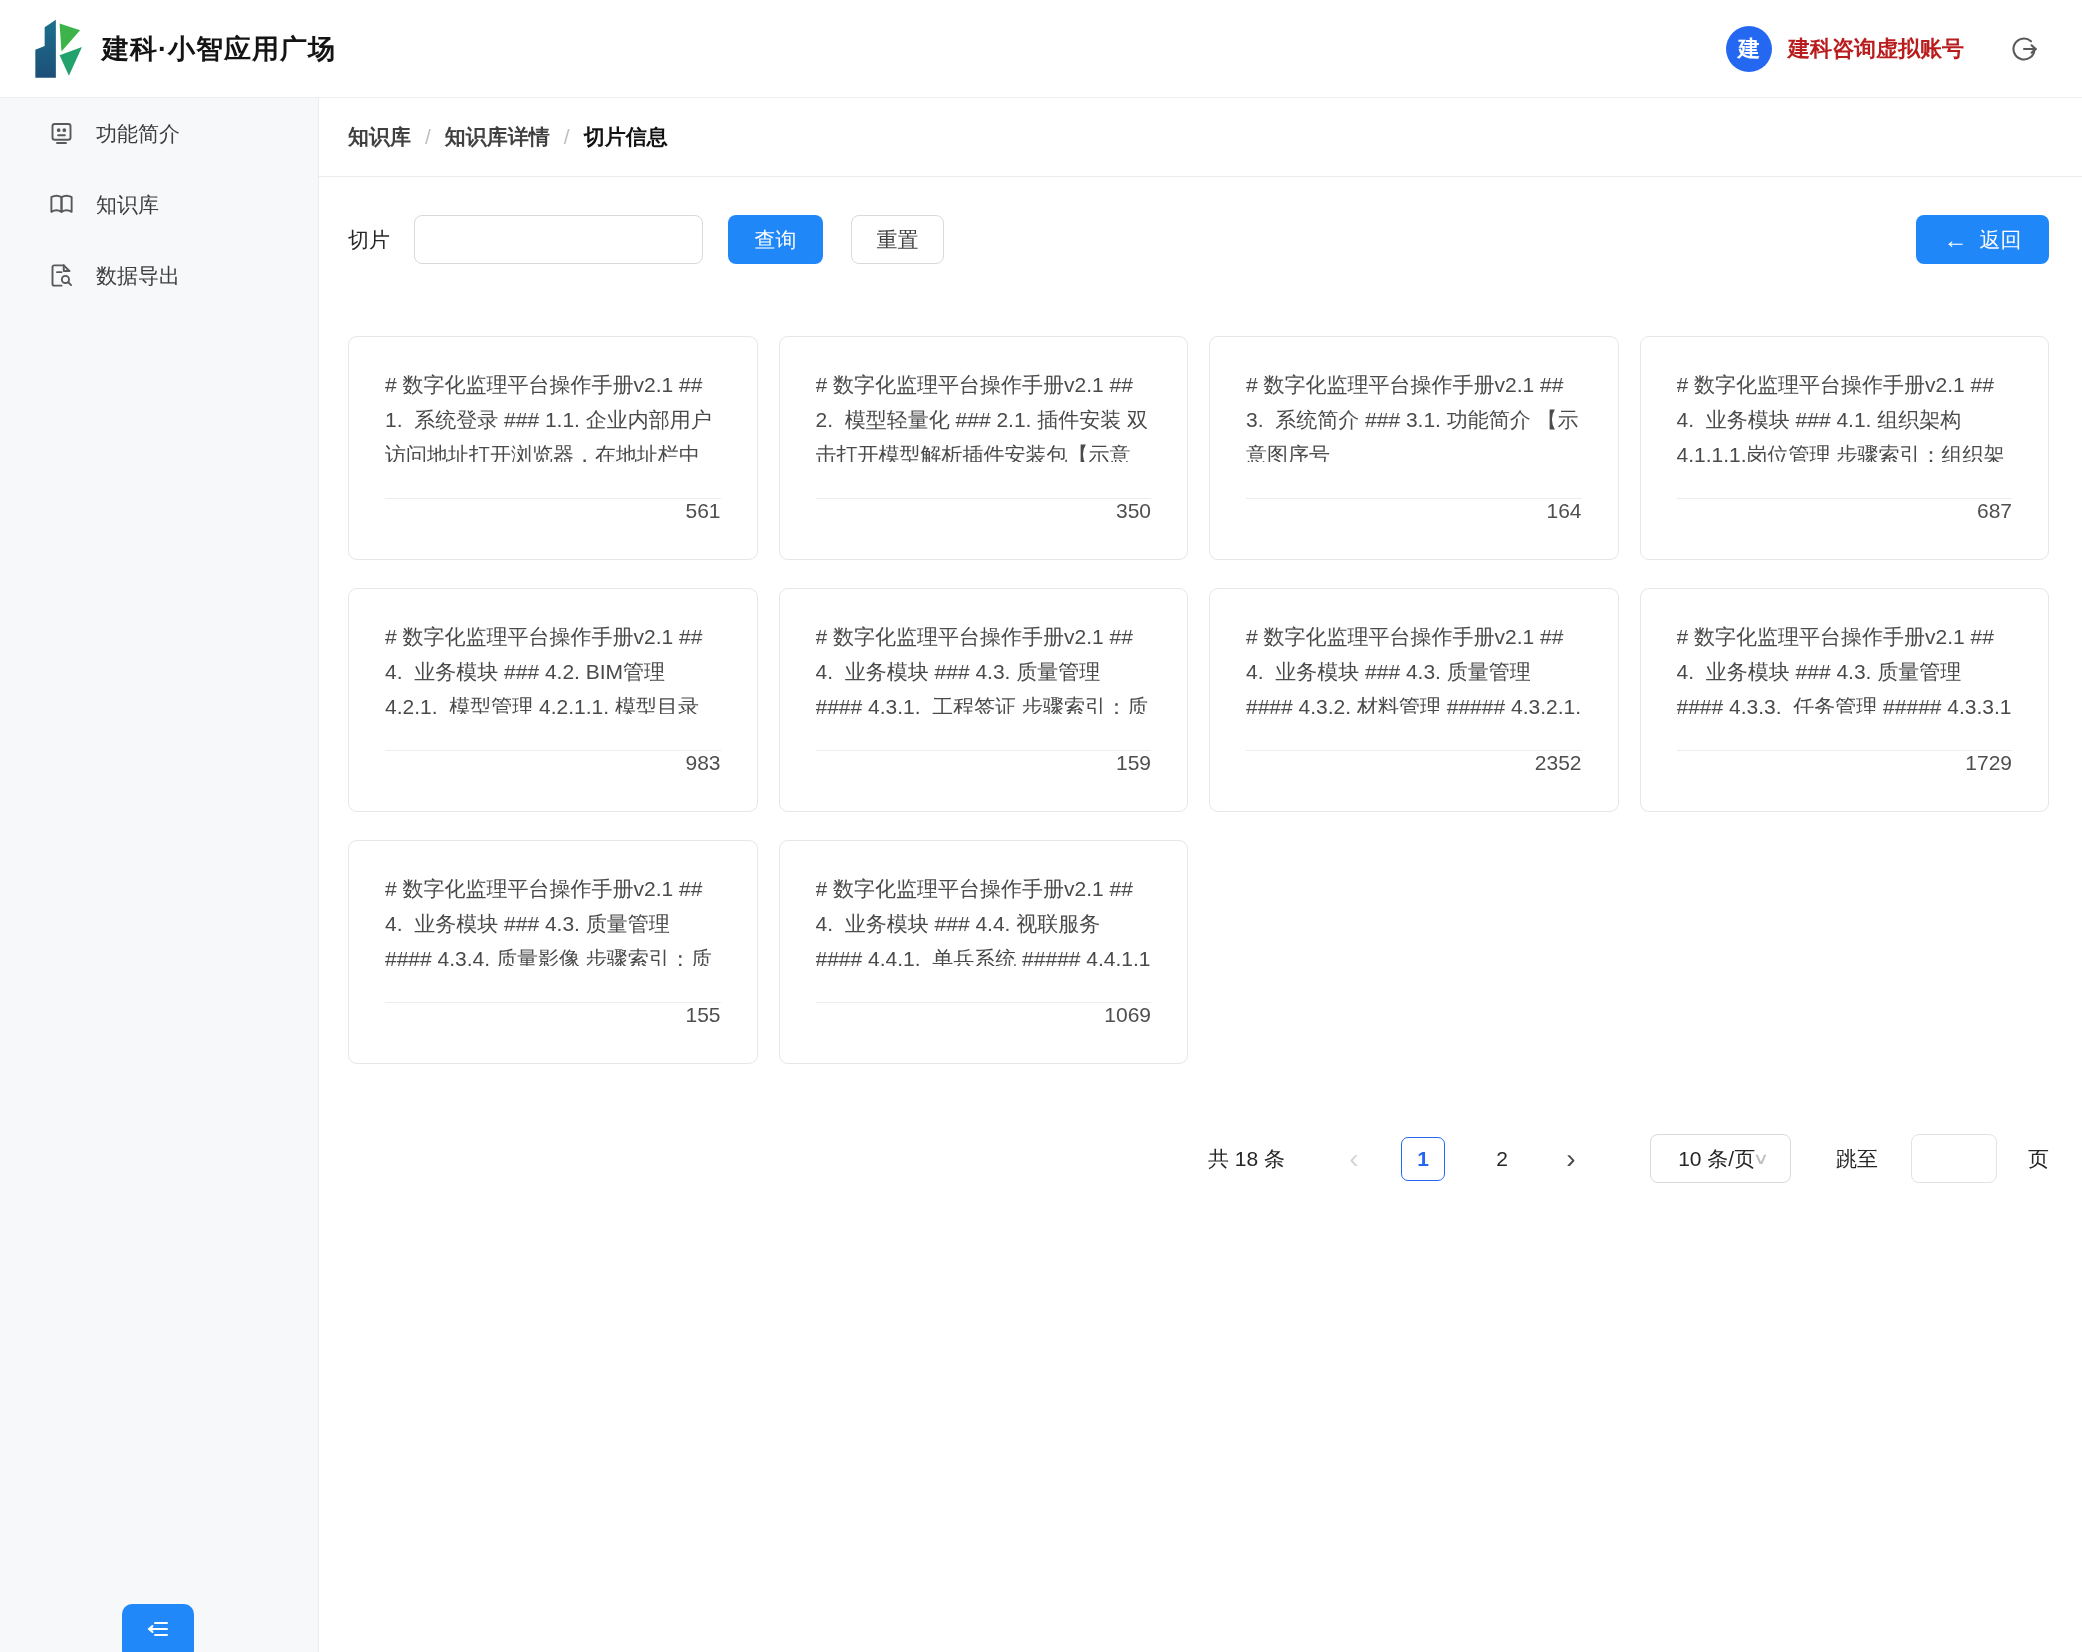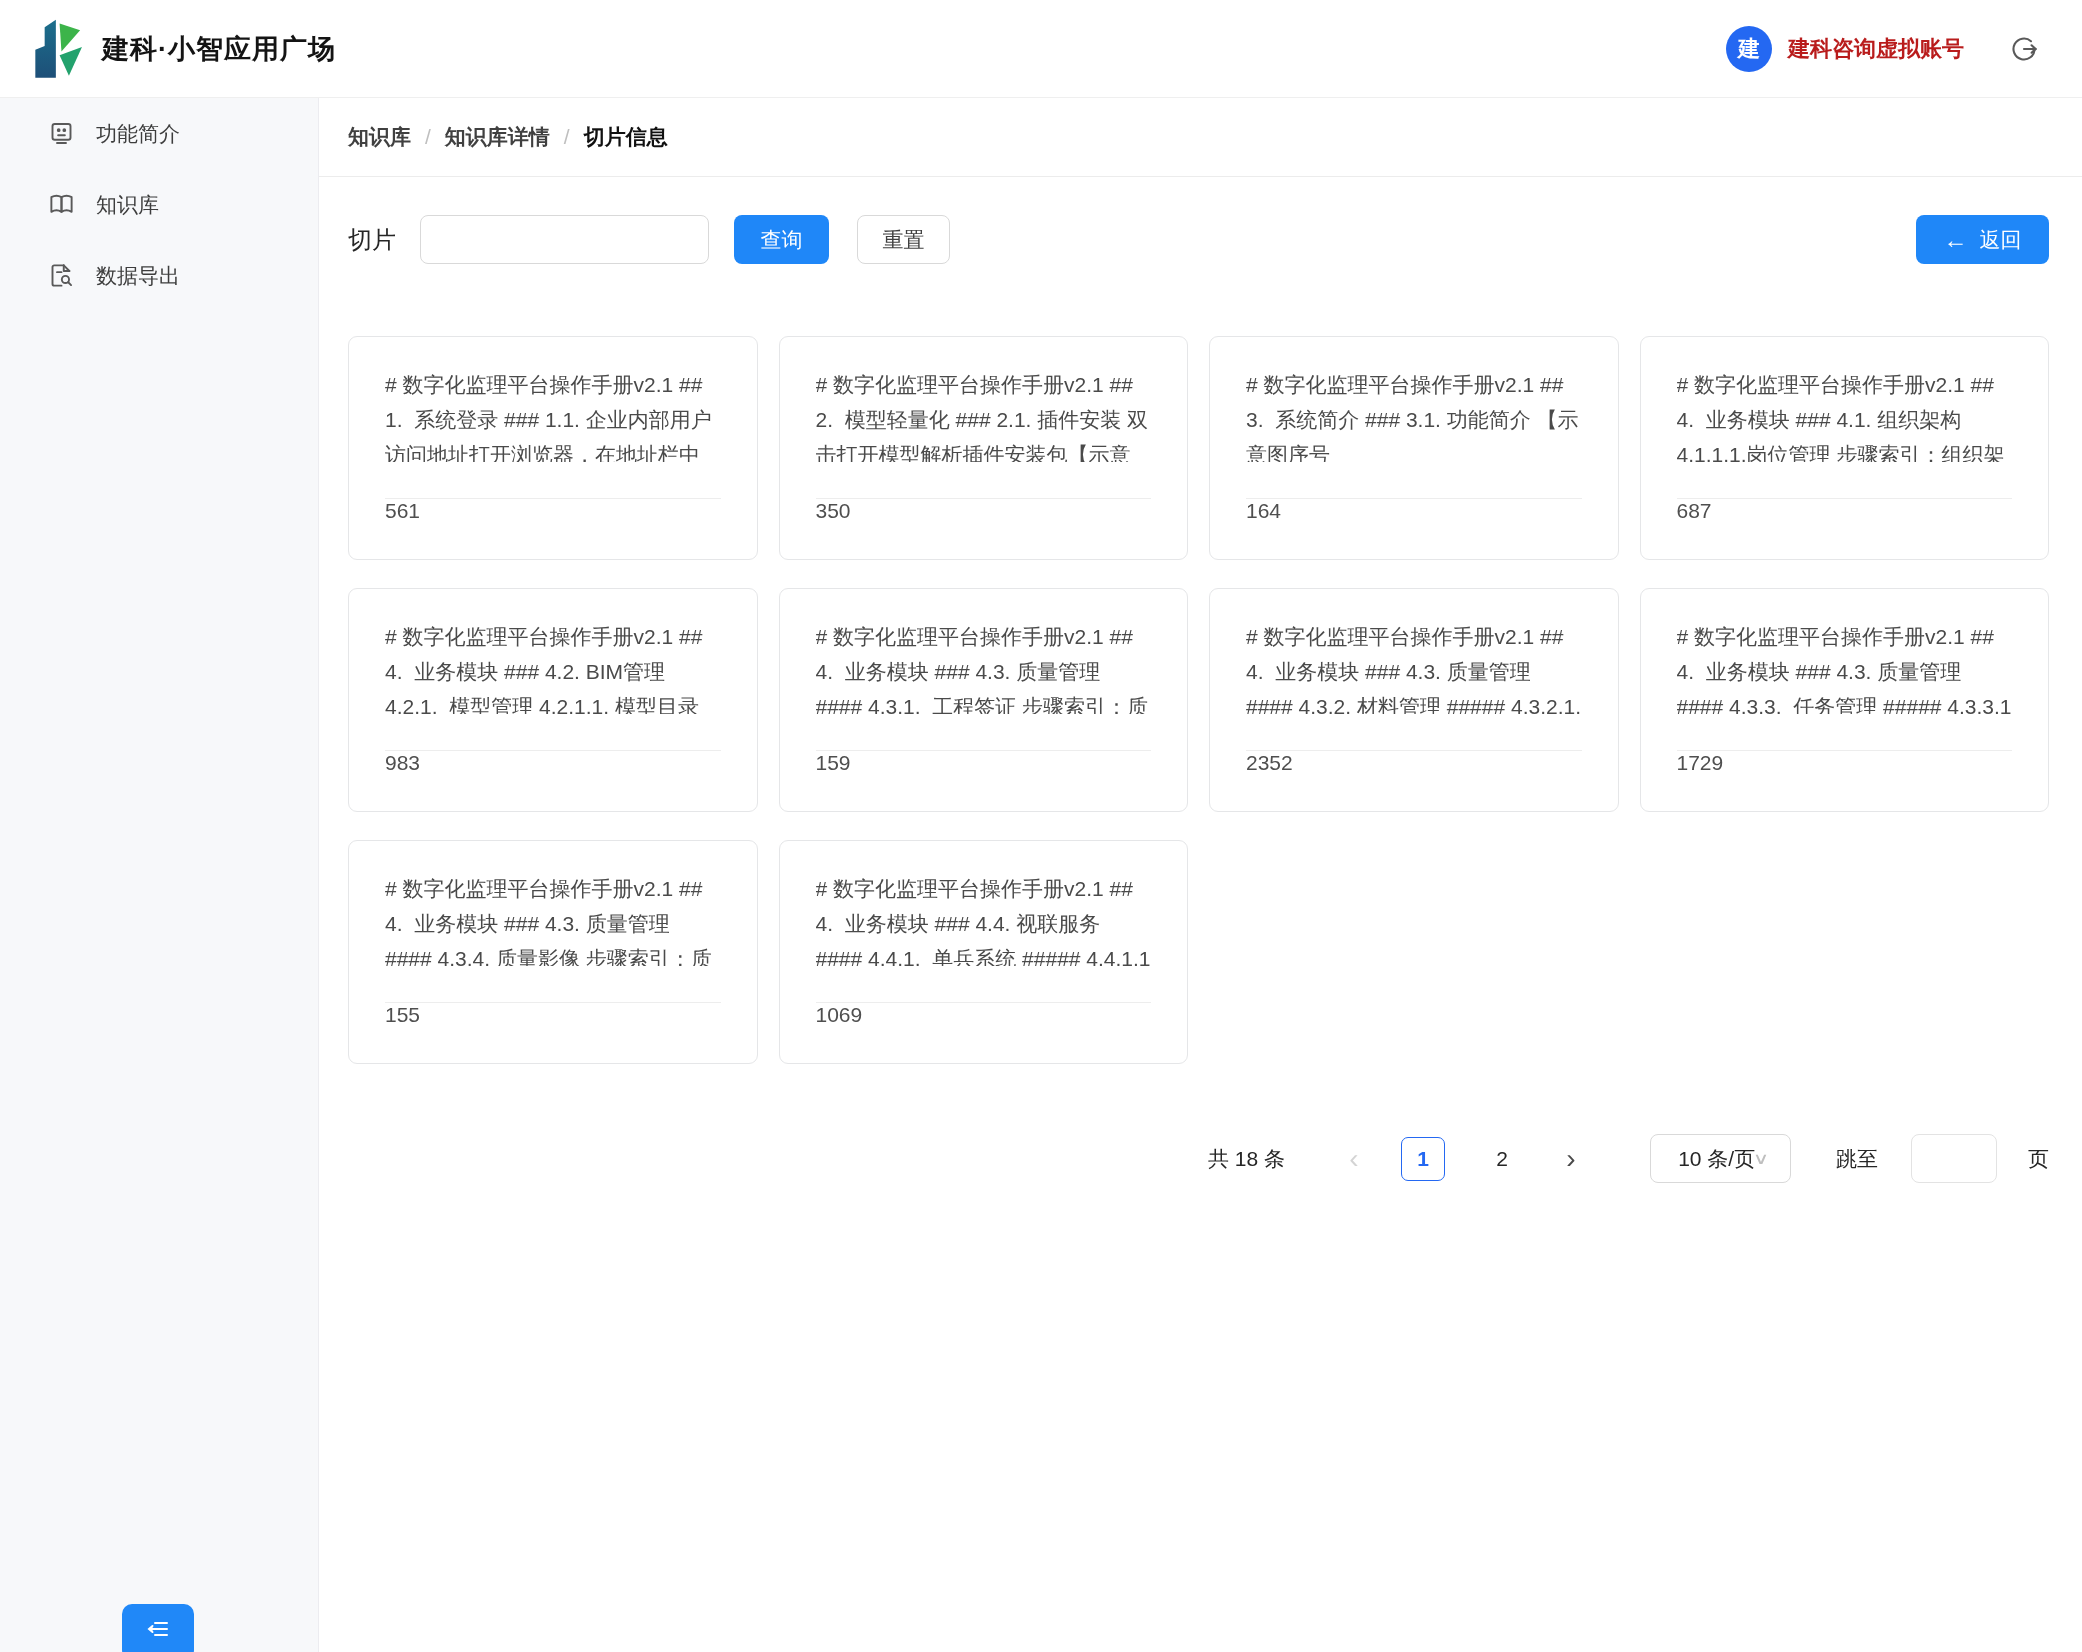--- a/index.html
+++ b/index.html
@@ -85,21 +85,21 @@
   }
   .crumb { color: #404040; font-weight: 700; cursor: pointer; }
   .crumb-sep { color: #bfbfbf; margin: 0 14px; font-weight: 400; }
   .crumb-current { color: #111111; font-weight: 700; }
 
   
   .filter-row {
     margin-top: 38px;
     display: flex; align-items: center;
   }
-  .filter-label { font-size: 24px; color: #262626; margin-right: 24px; }
+  .filter-label { font-size: 21px; color: #262626; margin-right: 24px; }
   .filter-input {
     width: 289px; height: 49px;
     border: 1px solid #d9d9d9; border-radius: 8px;
     font-size: 20px; padding: 0 16px;
     outline: none; background: #fff;
     font-family: "Liberation Sans", sans-serif;
   }
   .btn {
     height: 49px;
     border-radius: 8px;
@@ -137,21 +137,21 @@
     overflow: hidden;
     font-size: 21px;
     line-height: 35px;
     color: #4a4a4a;
     white-space: pre-wrap;
     word-break: break-word;
   }
   .card-divider { margin-top: 36px; border-top: 1px solid #ededed; }
   .card-count {
     margin-top: auto;
-    text-align: left;
+    text-align: right;
     font-size: 21px;
     color: #4f4f4f;
   }
 
   
   .pagination {
     margin-top: 70px;
     display: flex;
     align-items: center;
     justify-content: flex-end;

